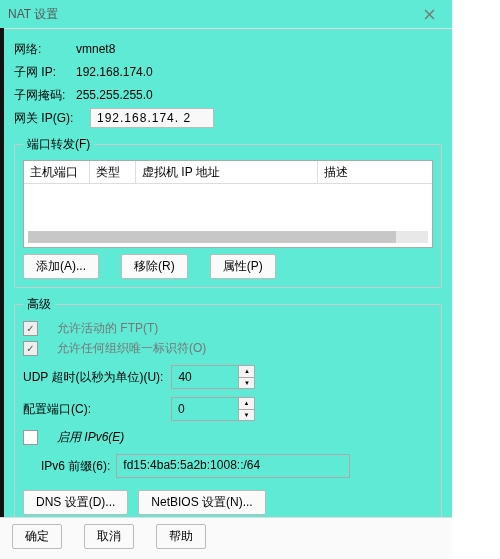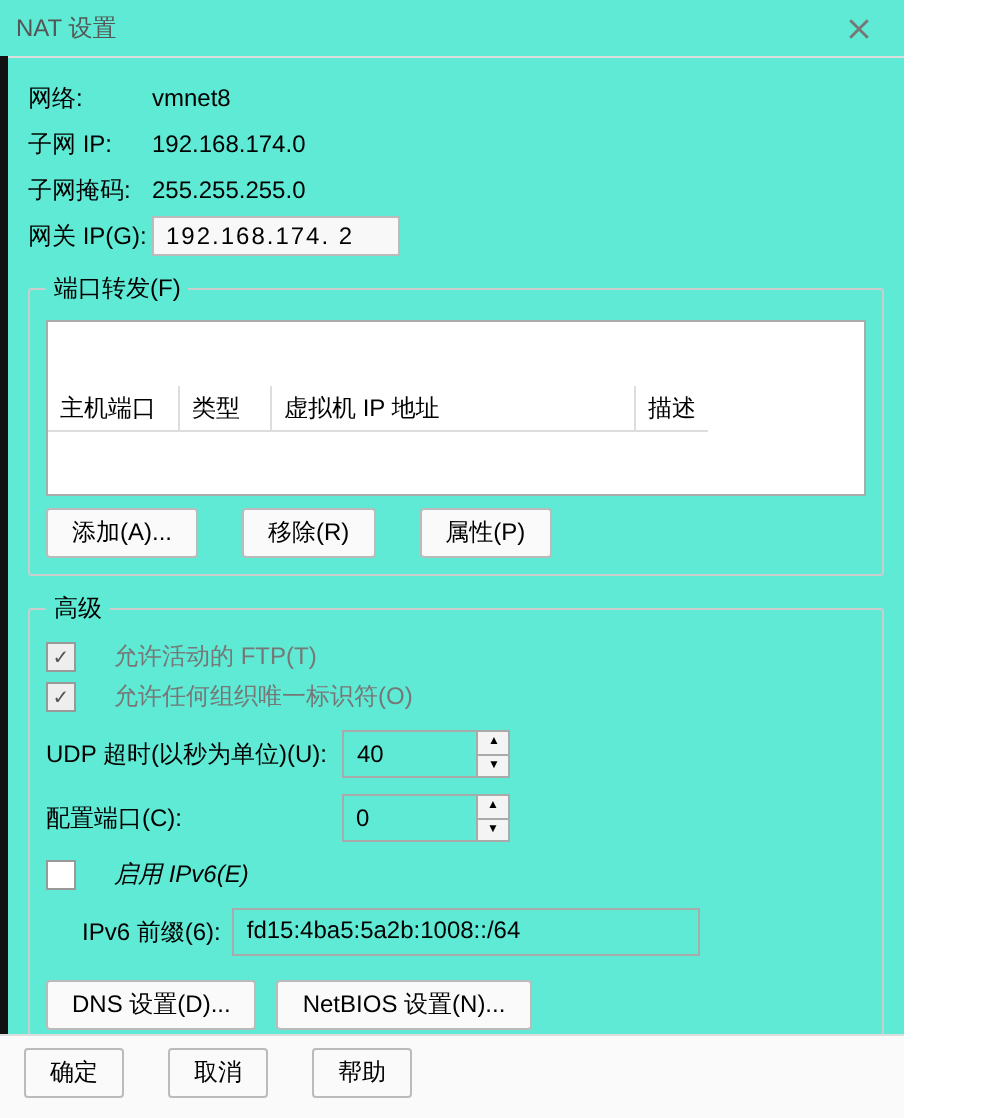--- a/index.html
+++ b/index.html
@@ -59,39 +59,40 @@
       font-family: Arial, sans-serif;
     }
     .row .field {
       border: 1px solid #bbb;
       padding: 2px 6px;
       font-size: 12px;
       font-family: Arial, sans-serif;
       width: 110px;
       background: #f8f8f8;
       letter-spacing: 1px;
+      margin-left: 14px;
     }
     fieldset {
       border: 1px solid #ccc;
       margin: 8px 0 1px 0;
       padding: 7px 8px 8px 8px;
       border-radius: 2px;
     }
     fieldset legend {
       font-size: 12px;
       padding: 0 4px;
     }
     .table-box {
       border: 1px solid #aaa;
       background: #fff;
       height: 86px;
       margin-bottom: 6px;
       display: flex;
+      flex-direction: column;
       overflow: hidden;
-      align-items: center;
     }
     .table-header {
       display: flex;
       border-bottom: 1px solid #ddd;
       height: 22px;
       flex-shrink: 0;
     }
     .table-header .col {
       border-right: 1px solid #ddd;
       padding: 3px 6px;

